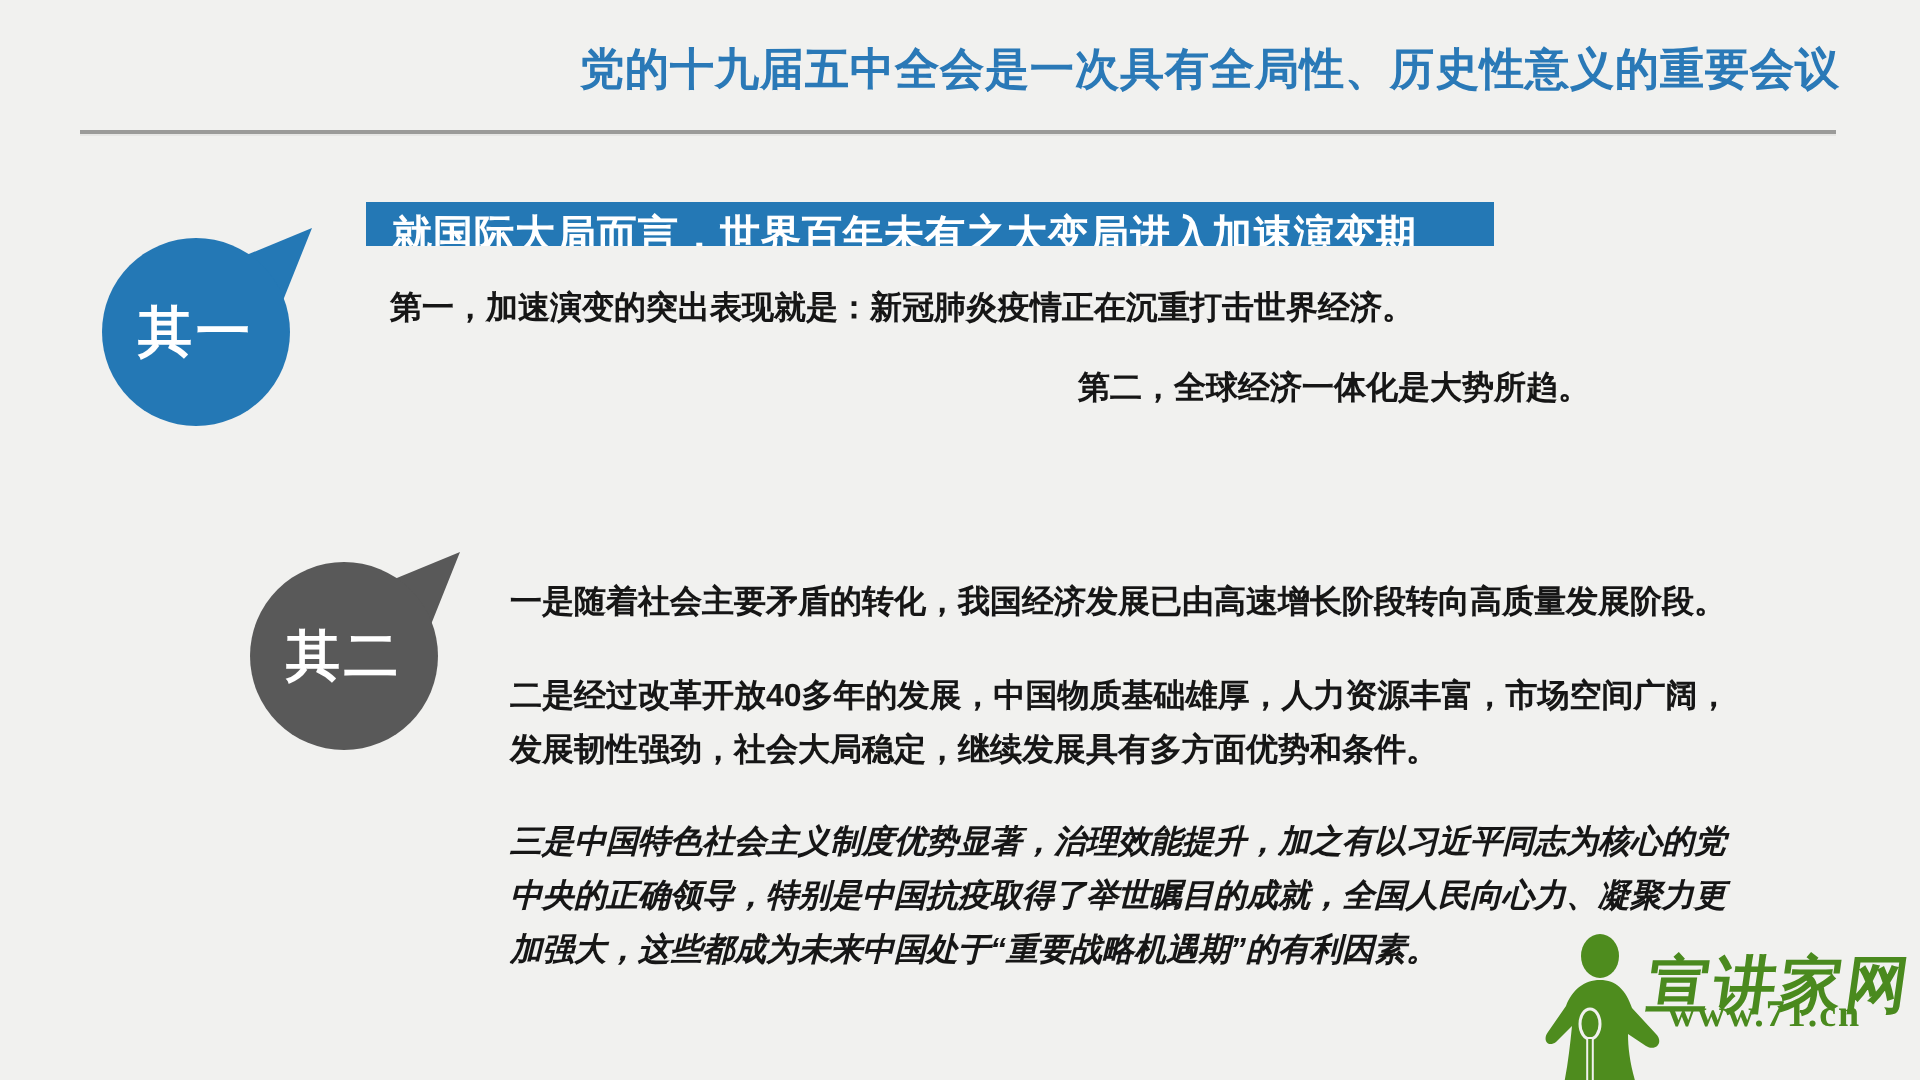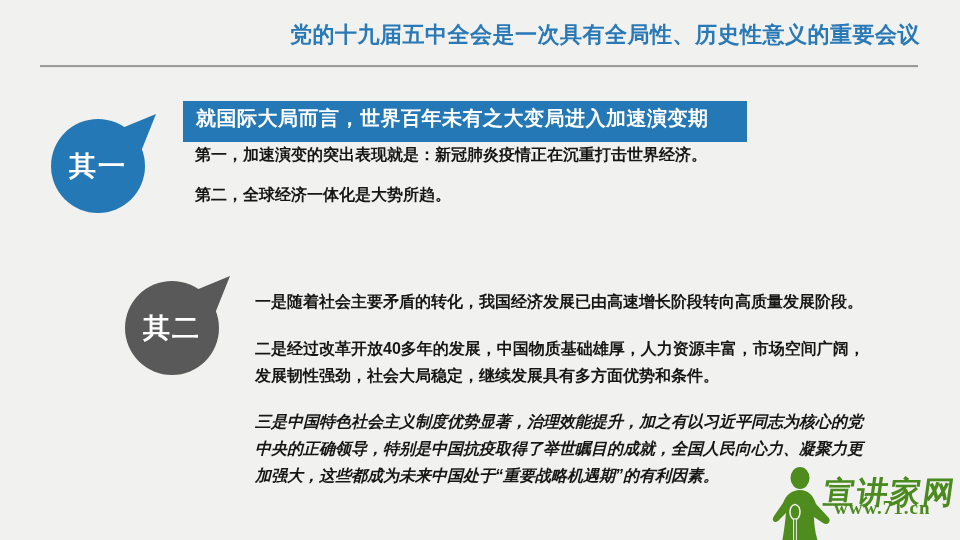--- a/index.html
+++ b/index.html
@@ -30,35 +30,35 @@
     position:absolute;left:1px;top:9px;width:94px;height:94px;
     display:flex;align-items:center;justify-content:center;
     color:#ffffff;font-size:27px;font-weight:bold;letter-spacing:2px;
   }
   .badge-one{left:50px;top:110px;font-family:Liberation Serif, serif;}
   .badge-two{left:124px;top:272px;}
   .fill-blue{fill:#2478b5;}
   .fill-gray{fill:#595959;}
   
   .section-bar{
-    position:absolute;height:41px;line-height:34px;
+    position:absolute;height:22px;line-height:34px;
     color:#ffffff;font-size:20px;font-weight:bold;
     padding-left:13px;box-sizing:border-box;letter-spacing:0.5px;
     white-space:nowrap;overflow:hidden;
   }
   .bar-blue{left:183px;top:101px;width:564px;background:#2478b5;}
   .bar-gray{left:246px;top:242px;width:676px;height:33px;line-height:33px;background:#595959;}
   
   .pt{
     position:absolute;margin:0;
     font-weight:bold;color:#161616;font-size:16px;
     line-height:27px;white-space:pre-line;
   }
   .s1-p1{left:195px;top:141px;width:600px;}
-  .s1-p2{left:195px;top:181px;width:600px;}
+  .s1-p2{left:195px;top:181px;width:600px;text-align:right;}
   .s2-p1{left:255px;top:288px;width:655px;}
   .s2-p2{left:255px;top:335px;width:655px;}
   .s2-p3{left:255px;top:408px;width:655px;font-style:italic;}
   
   .watermark{position:absolute;left:768px;top:464px;width:192px;height:76px;}
   .wm-figure{position:absolute;left:2px;top:2px;width:62px;height:76px;}
   .wm-name{
     position:absolute;left:56px;top:8px;width:140px;
     color:#4a8a1e;font-size:31px;font-weight:bold;
     transform:skewX(-8deg);letter-spacing:2px;white-space:nowrap;

